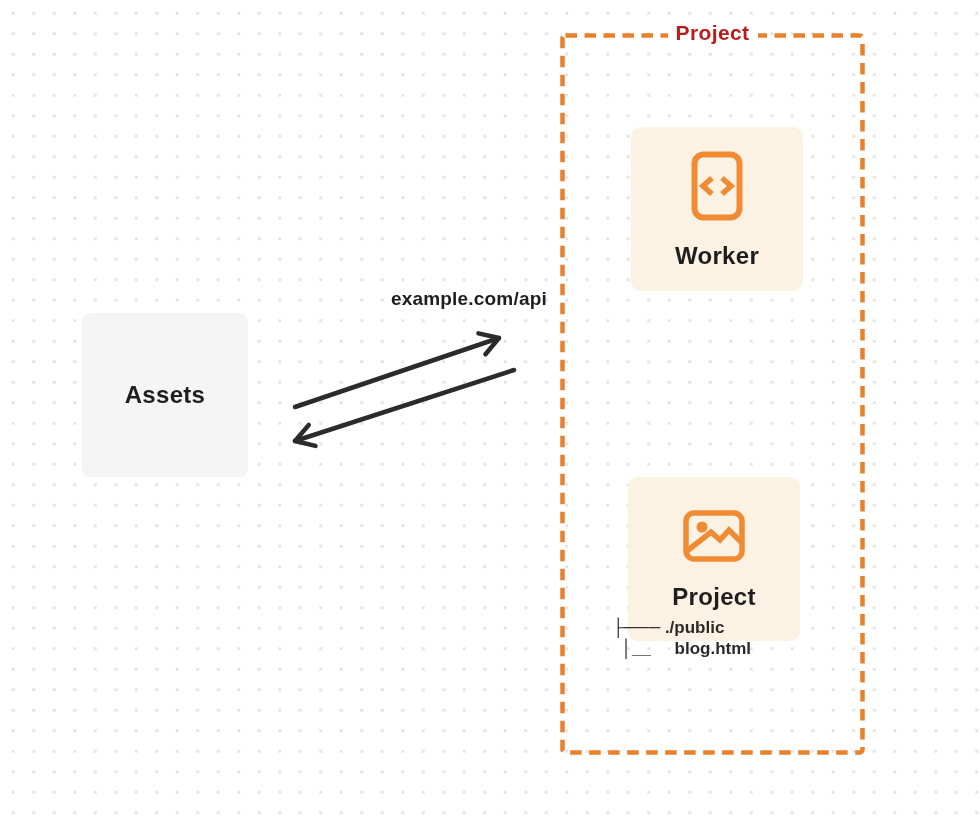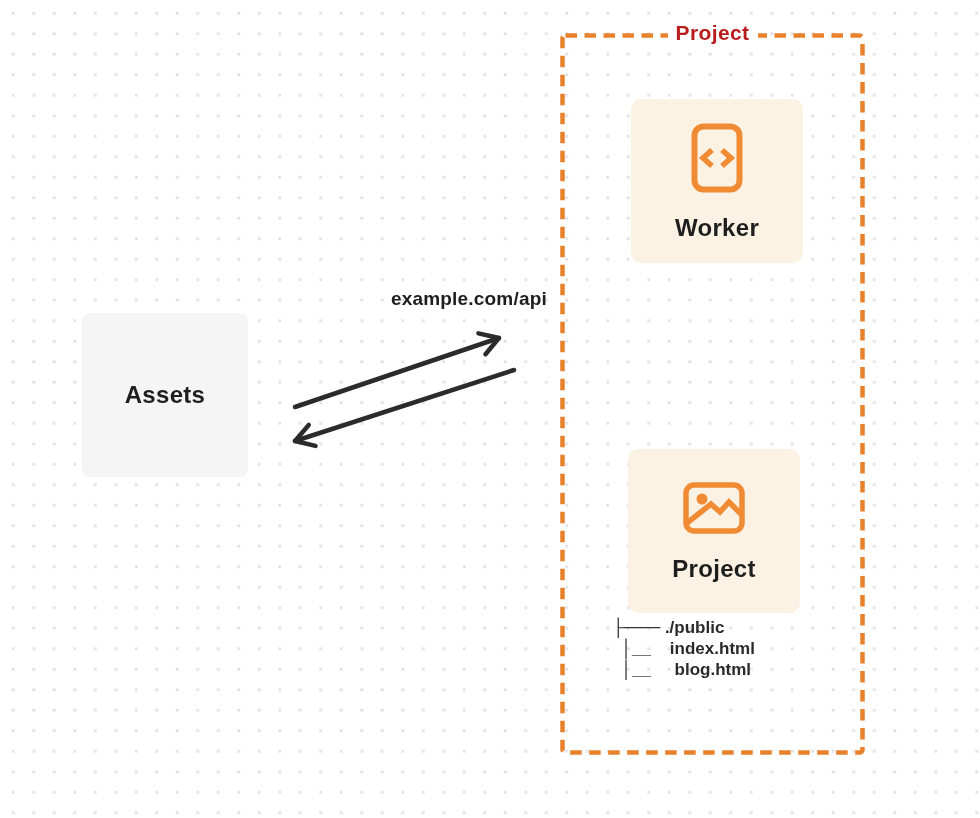--- a/index.html
+++ b/index.html
@@ -72,20 +72,21 @@
   .card {
     position: absolute;
     width: 172px; height: 164px;
     background: #fcf2e4;
     border-radius: 10px;
     display: flex;
     flex-direction: column;
     align-items: center;
     justify-content: center;
     gap: 23px;
+    margin-top: 28px;
   }
   .card.worker { left: 71px; top: 66px; }
   .card.assets { left: 68px; top: 416px; }
 
   
   .file-tree {
     position: absolute;
     left: 52px; top: 584px;
     font-family: Liberation Sans, sans-serif;
     font-weight: 700;
@@ -136,18 +137,17 @@
       <svg width="62" height="52" viewBox="0 0 62 52">
         <rect x="3" y="3" width="56" height="46" rx="8" fill="none" stroke="#f08b33" stroke-width="5.5"></rect>
         <circle cx="19" cy="17" r="5.5" fill="#f08b33"></circle>
         <path d="M4 41 L28 22 L37 30 L46 20 L58 32" fill="none" stroke="#f08b33" stroke-width="5.5" stroke-linejoin="miter" stroke-linecap="butt"></path>
       </svg>
       <span class="box-label">Project</span>
     </div>
 
     <div class="file-tree">
       <div>├─── ./public</div>
-      <div>  │__    index.html</div>
       <div>  │__     blog.html</div>
     </div>
   </div>
 
 </div>
 
 </body></html>

